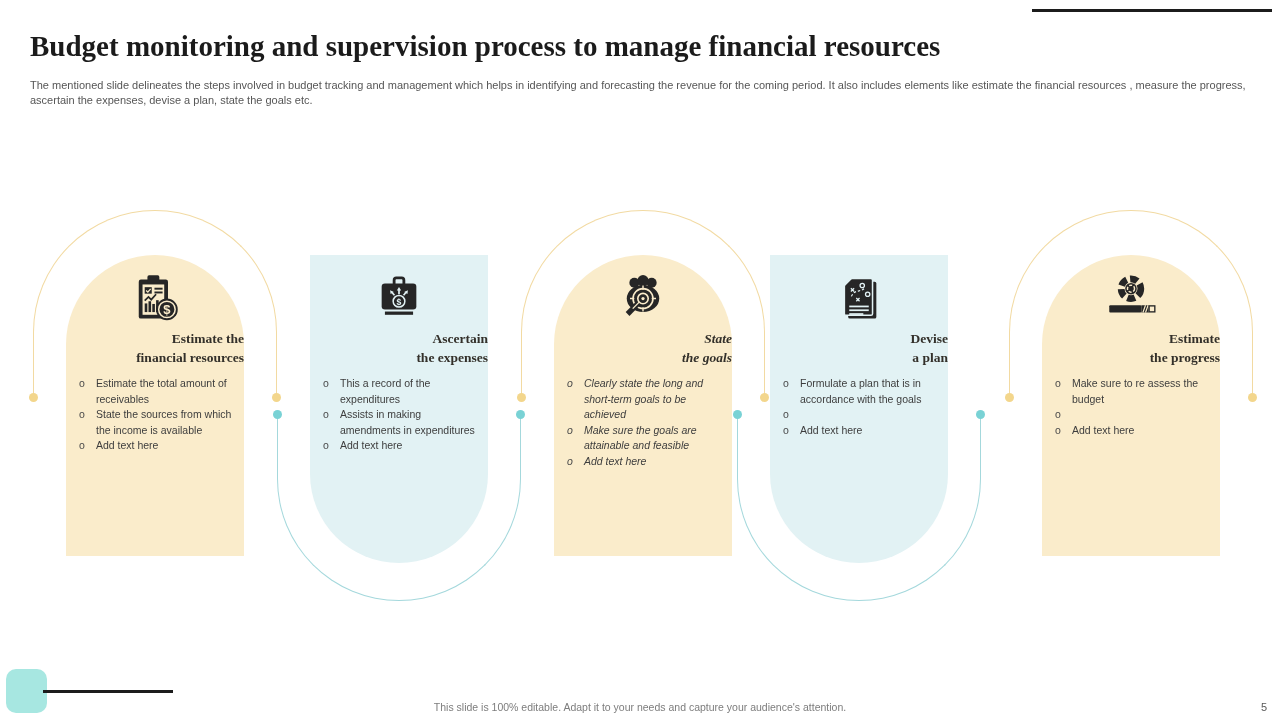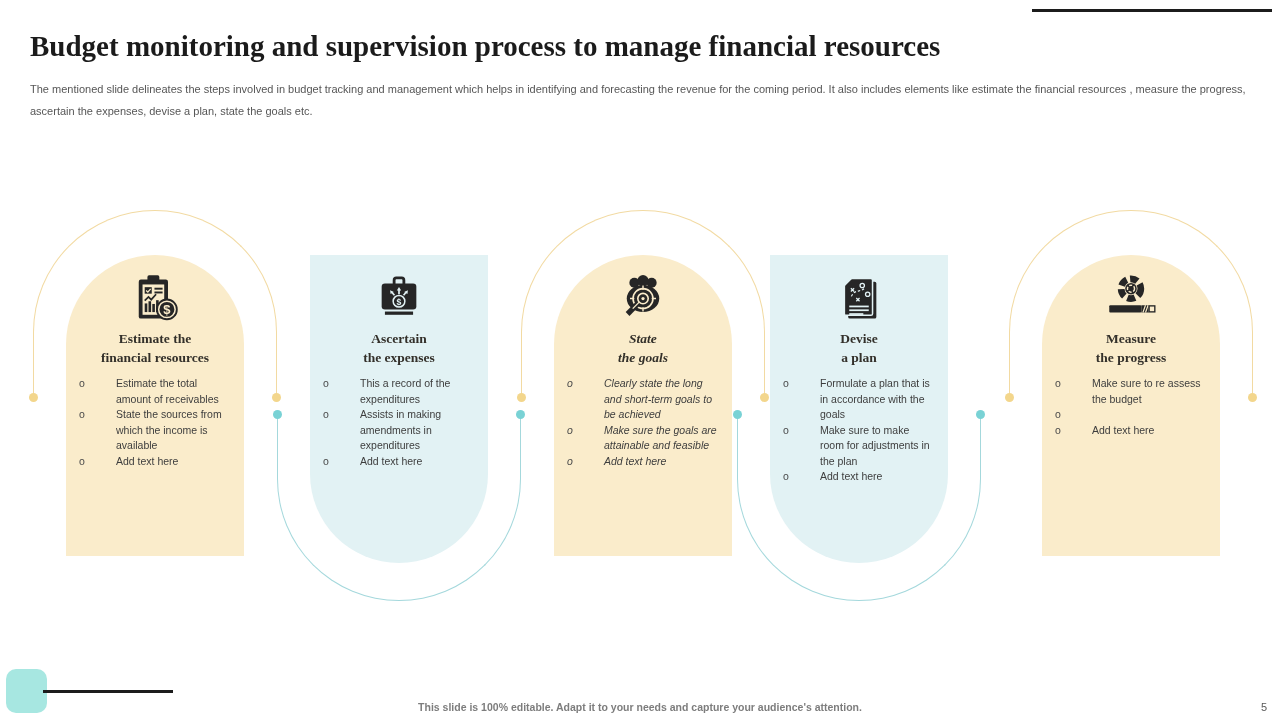--- a/index.html
+++ b/index.html
@@ -8,21 +8,21 @@
   .stage { position:relative; width:1280px; height:720px; background:#ffffff; }
 
   
   .top-right-line { position:absolute; left:1032px; top:9px; width:240px; height:3px; background:#1c1c1c; }
   .page-title {
     position:absolute; left:30px; top:30px; width:1200px;
     font-family:"Liberation Serif", serif; font-weight:700; font-size:29px; color:#1b1b1b;
   }
   .page-subtitle {
     position:absolute; left:30px; top:78px; width:1232px;
-    font-size:11px; line-height:22px; color:#565656;
+    font-size:11px; line-height:15px; color:#565656;
   }
 
   
   .diagram { position:absolute; left:0; top:210px; width:1280px; height:400px; }
   .step { position:absolute; top:0; width:244px; height:400px; }
   .step1 { left:33px; } .step2 { left:277px; } .step3 { left:521px;font-style:italic; } .step4 { left:737px; } .step5 { left:1009px; }
 
   .arch-outline {
     position:absolute; left:0; top:0; width:244px; height:188px;
     border:1.4px solid #f2daa2; border-bottom:none;
@@ -40,30 +40,30 @@
 
   .card { position:absolute; left:33px; top:45px; width:178px; text-align:center; }
   .card-cream { height:301px; background:#faeccb; border-radius:89px 89px 0 0; }
   .card-teal  { height:308px; background:#e2f2f4; border-radius:0 0 89px 89px; }
 
   .icon-wrap { margin-top:14px; height:58px; display:flex; align-items:center; justify-content:center; }
   .card-title {
     font-family:"Liberation Serif", serif; font-weight:700; font-size:13.5px; line-height:19px;
     color:#33302a; margin-top:2px;
   }
-  .card-title span { display:block; }
+  .card-title span { display:block;text-align:right; }
   .bullets { list-style:none; text-align:left; margin:9px 8px 0 13px; }
   .bullets li { display:flex; font-size:10.5px; line-height:15.5px; color:#3d3d3d; }
   .bullets .mk { flex:none; width:17px; color:#4a4a4a; }
-  .bullets .bt { flex:1; padding-right:4px;margin-left:20px; }
+  .bullets .bt { flex:1; padding-right:4px; }
 
   
   .bl-square { position:absolute; left:6px; top:669px; width:41px; height:44px; border-radius:10px; background:#a7e7e1; }
   .bl-line { position:absolute; left:43px; top:690px; width:130px; height:3px; background:#1c1c1c; }
-  .footer-note { position:absolute; left:0; top:701px; width:1280px; text-align:center; font-size:10.5px; color:#7d7d7d;font-weight:bold; }
+  .footer-note { position:absolute; left:0; top:701px; width:1280px; text-align:center; font-size:10.5px; color:#7d7d7d; }
   .page-number { position:absolute; right:13px; top:701px; font-size:11px; color:#595959; }
 </style>
 </head>
 <body>
 
 <div class="stage">
 
   <div class="top-right-line"></div>
   <h1 class="page-title">Budget monitoring and supervision process to manage financial resources</h1>
   <p class="page-subtitle">The mentioned slide delineates the steps involved in budget tracking and management which helps in identifying and forecasting the revenue for the coming period. It also includes elements like estimate the financial resources , measure the progress, ascertain the expenses, devise a plan, state the goals etc.</p>
@@ -220,21 +220,20 @@
           <span>Devise</span>
           <span>a plan</span>
         </div>
         <ul class="bullets">
           <li>
               <span class="mk">o</span>
               <span class="bt">Formulate a plan that is in accordance with the goals</span>
             </li>
           <li>
               <span class="mk">o</span>
-              <span class="bt">Make sure to make room for adjustments in the plan</span>
             </li>
           <li>
               <span class="mk">o</span>
               <span class="bt">Add text here</span>
             </li>
         </ul>
       </div>
     </div>
 
     <div class="step step5">
@@ -247,21 +246,21 @@
             <circle cx="28" cy="15" r="9.5" fill="none" stroke="#262626" stroke-width="6.5" stroke-dasharray="7.5 3.4"></circle>
             <circle cx="28" cy="15" r="5.6" fill="#262626"></circle>
             <circle cx="28" cy="15" r="3.4" fill="none" stroke="#faeccb" stroke-width="1.4" stroke-dasharray="3 1.6"></circle>
             <rect x="7" y="31" width="31" height="7" rx="1" fill="#262626"></rect>
             <rect x="38" y="31" width="7" height="7" fill="#262626"></rect>
             <path d="M39.5 38 l2.5-7 M42 38 l2.5-7" stroke="#faeccb" stroke-width="1.1"></path>
             <rect x="45.5" y="31.6" width="5.5" height="5.8" fill="none" stroke="#262626" stroke-width="1.3"></rect>
           </svg>
         </div>
         <div class="card-title">
-          <span>Measure</span>
+          <span>Estimate</span>
           <span>the progress</span>
         </div>
         <ul class="bullets">
           <li>
               <span class="mk">o</span>
               <span class="bt">Make sure to re assess the budget</span>
             </li>
           <li>
               <span class="mk">o</span>
             </li>

